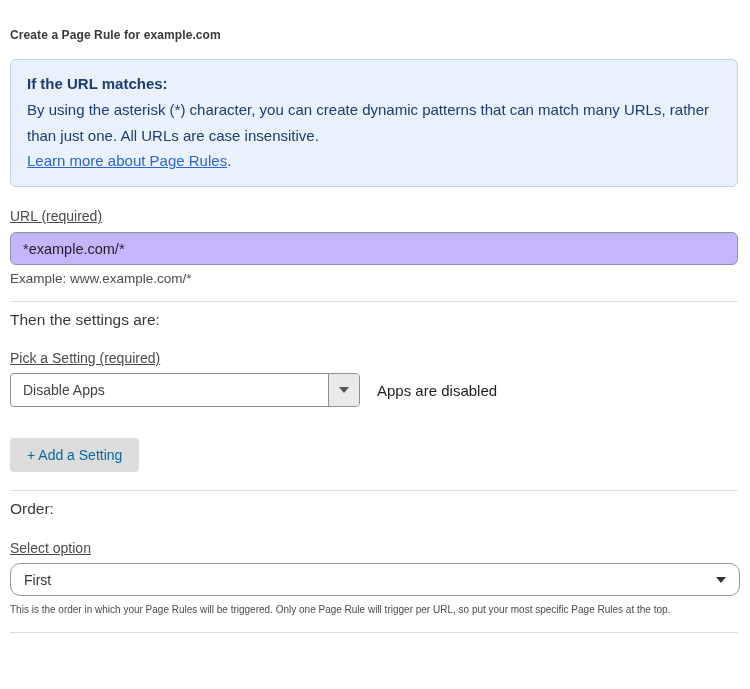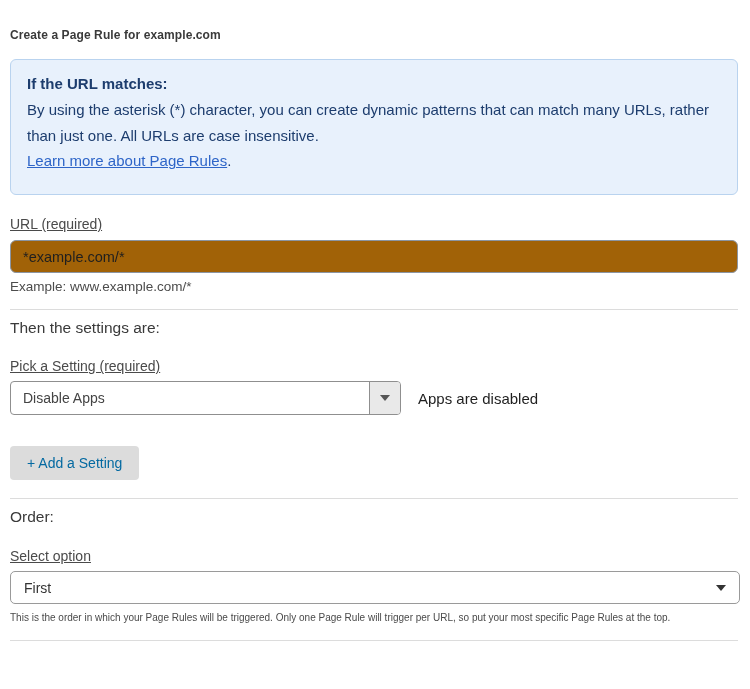--- a/index.html
+++ b/index.html
@@ -20,21 +20,21 @@
     letter-spacing: 0.1px;
     margin-top: 18px;
   }
 
   
   .info-box {
     margin-top: 17px;
     background: #e8f1fc;
     border: 1px solid #b9d3ef;
     border-radius: 6px;
-    padding: 11px 16px 20px 16px;
+    padding: 11px 16px 12px 16px;
     color: #1d3d6e;
     font-size: 15px;
     line-height: 1.72;
   }
   .info-box .info-heading { font-weight: bold; }
   .info-box a.info-link {
     color: #2e65c8;
     text-decoration: underline;
     cursor: pointer;
   }
@@ -43,21 +43,21 @@
     margin-top: 21px;
     font-size: 14px;
     color: #4a4a4a;
     text-decoration: underline;
   }
 
   .url-input {
     margin-top: 8px;
     width: 728px;
     height: 33px;
-    background: #a16207;
+    background: #c4b5fd;
     border: 1px solid #8b95a3;
     border-radius: 6px;
     padding: 0 12px;
     font-family: "Liberation Sans", sans-serif;
     font-size: 14.5px;
     font-weight: 500;
     color: #1f1f1f;
     outline: none;
     display: block;
   }
@@ -82,21 +82,21 @@
   }
 
   .setting-row {
     margin-top: 7px;
     display: flex;
     align-items: center;
   }
 
   
   .custom-select {
-    width: 391px;
+    width: 350px;
     height: 34px;
     border: 1px solid #8f8f8f;
     border-radius: 4px;
     background: #ffffff;
     display: flex;
     align-items: stretch;
     cursor: pointer;
     overflow: hidden;
   }
   .custom-select .select-value {
@@ -143,21 +143,21 @@
     background: #dcdcdc;
     color: #0369a1;
   }
 
   
   .order-select {
     margin-top: 7px;
     width: 730px;
     height: 33px;
     border: 1px solid #9a9a9a;
-    border-radius: 5px;
+    border-radius: 10px;
     background: #ffffff;
     display: flex;
     align-items: center;
     justify-content: space-between;
     padding: 0 13px;
     cursor: pointer;
   }
   .order-select .select-value {
     font-size: 14px;
     color: #333333;

